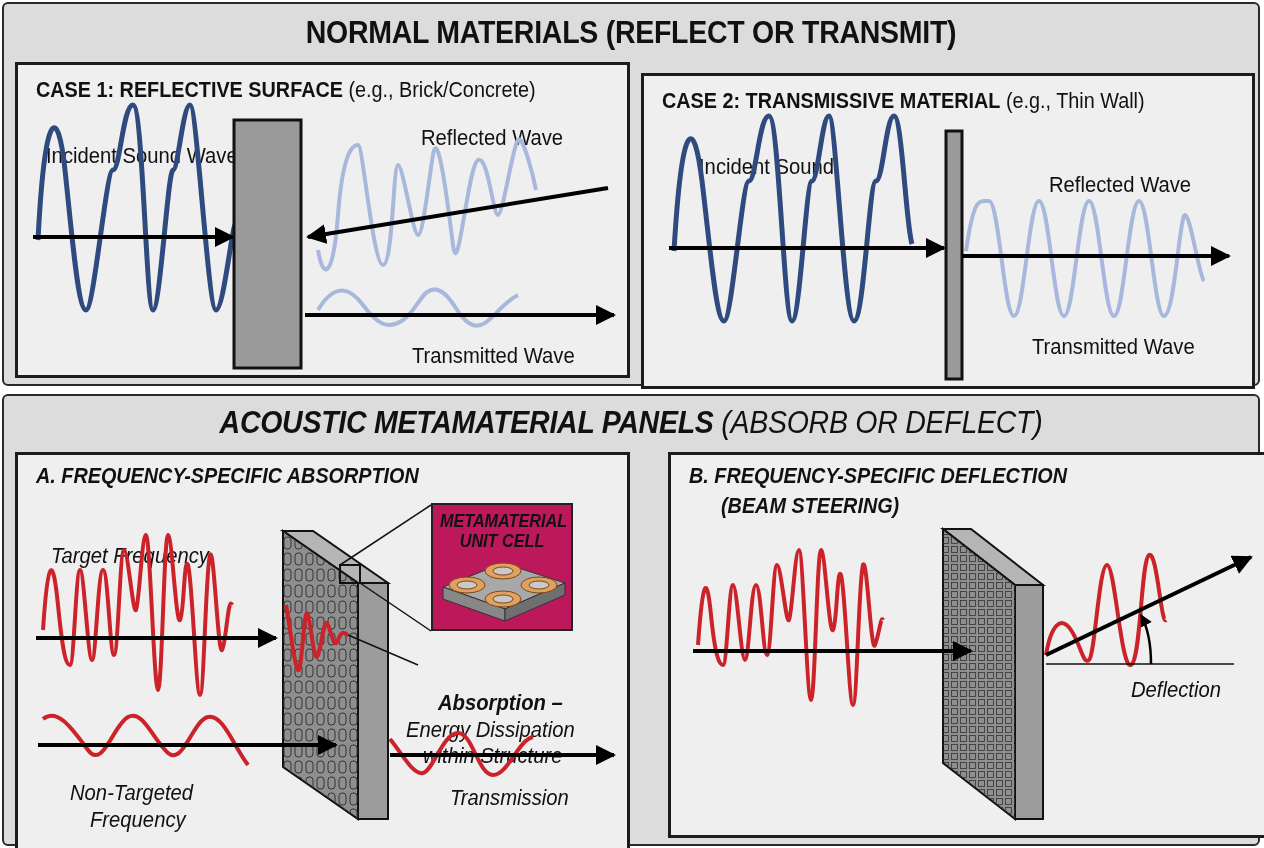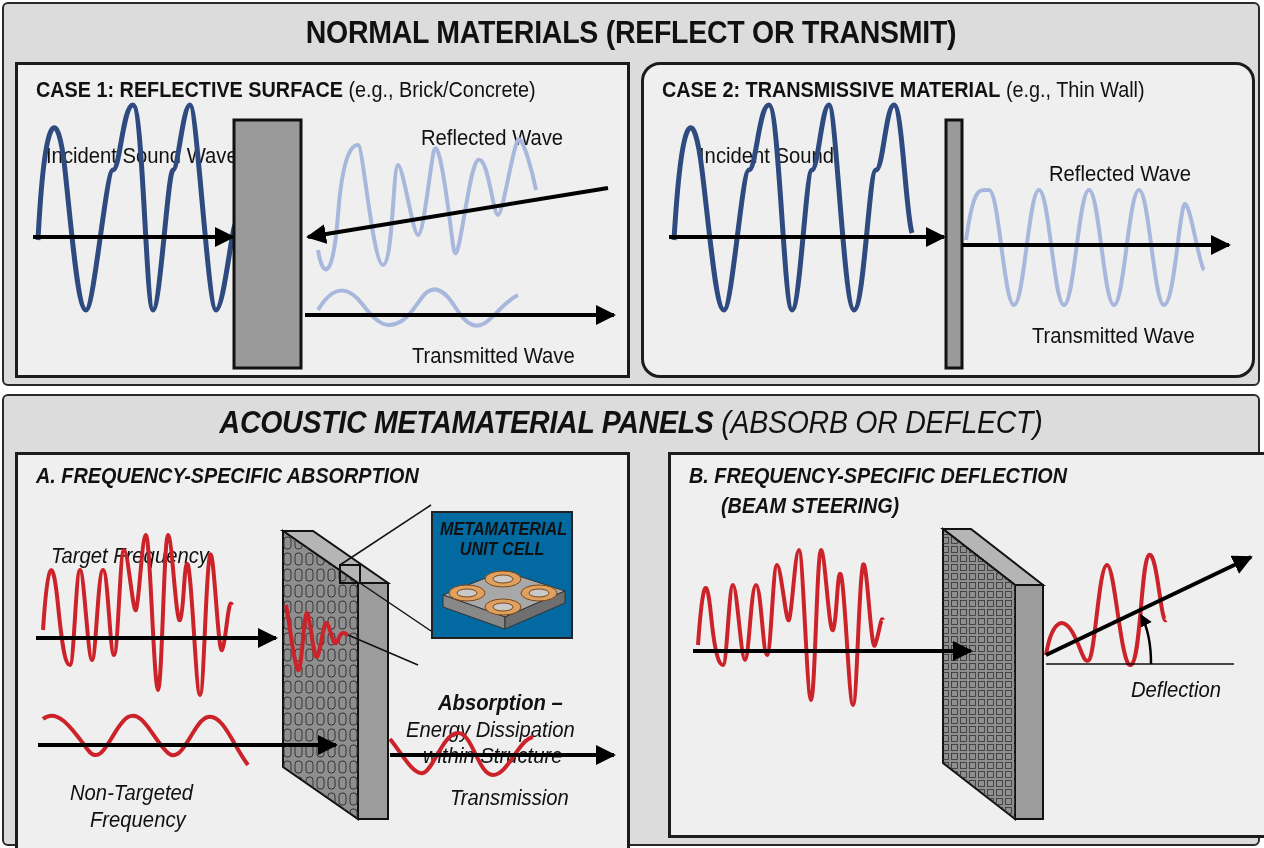--- a/index.html
+++ b/index.html
@@ -47,21 +47,21 @@
       <rect x="216" y="55" width="67" height="248" fill="#9a9a9a" stroke="#111" stroke-width="3"></rect>
 
       <path d="M300,185 C305,215 315,215 320,150 S335,80 340,80 S355,200 365,200 S375,100 380,100 S395,170 400,170 S410,120 415,90 S430,140 435,180 S450,100 460,95 S475,150 480,150 S495,80 500,75 S515,110 518,125" fill="none" stroke="#a8b8dc" stroke-width="4"></path>
       <line x1="590" y1="123" x2="290" y2="172" stroke="#000" stroke-width="4" marker-end="url(#ah)"></line>
 
       <path d="M300,245 C315,220 330,220 345,240 S370,265 385,255 S405,220 420,225 S440,255 455,260 S480,240 500,230" fill="none" stroke="#a8b8dc" stroke-width="4"></path>
       <line x1="287" y1="250" x2="596" y2="250" stroke="#000" stroke-width="4" marker-end="url(#ah)"></line>
     </svg>
   </div>
 
-  <div class="panel" style="left:637px; top:58px; width:614px; height:316px;border-radius:19px;">
+  <div class="panel" style="left:637px; top:69px; width:614px; height:316px;">
     <div class="panel-title">
       <span>CASE 2: TRANSMISSIVE MATERIAL</span><span class="light"> (e.g., Thin Wall)</span>
     </div>
     <div class="lbl" style="left:55px; top:78px;">Incident Sound</div>
     <div class="lbl" style="left:405px; top:96px;">Reflected Wave</div>
     <div class="lbl" style="left:388px; top:258px;">Transmitted Wave</div>
     <svg width="614" height="316">
       <path d="M30,175 C38,40 50,40 58,105 S72,245 80,245 S98,105 105,105 S115,40 125,40 S140,245 148,245 S162,105 168,105 S178,40 185,40 S200,245 210,245 S225,105 232,105 S242,40 250,40 S262,150 268,168" fill="none" stroke="#2e4a7e" stroke-width="5"></path>
       <line x1="25" y1="172" x2="300" y2="172" stroke="#000" stroke-width="4" marker-end="url(#ah)"></line>
       <rect x="302" y="55" width="16" height="248" fill="#9a9a9a" stroke="#111" stroke-width="3"></rect>
@@ -79,21 +79,21 @@
   <div class="panel" style="left:11px; top:56px; width:615px; height:460px;">
     <div class="panel-title" style="top:8px;">A. FREQUENCY-SPECIFIC ABSORPTION</div>
     <div class="lbl" style="left:33px; top:88px;">Target Frequency</div>
     <div class="lbl" style="left:52px; top:325px;">Non-Targeted</div>
     <div class="lbl" style="left:72px; top:352px;">Frequency</div>
     <div class="lbl" style="left:420px; top:235px; font-weight:bold;">Absorption –</div>
     <div class="lbl" style="left:388px; top:262px;">Energy Dissipation</div>
     <div class="lbl" style="left:405px; top:288px;">within Structure</div>
     <div class="lbl" style="left:432px; top:330px;">Transmission</div>
 
-    <div style="position:absolute; left:413px; top:56px; width:142px; height:128px; background:#0369a1; border:2px solid #222; box-sizing:border-box;">
+    <div style="position:absolute; left:413px; top:48px; width:142px; height:128px; background:#be185d; border:2px solid #222; box-sizing:border-box;">
       <div style="position:absolute; left:0; right:0; top:6px; text-align:center; font-weight:bold; font-size:18px; line-height:20px; transform:scaleX(0.9);">
         <div>METAMATERIAL</div>
         <div>UNIT CELL</div>
       </div>
       <svg width="142" height="128">
         <polygon points="10,82 70,58 132,78 72,104" fill="#a8a8a8" stroke="#333" stroke-width="1"></polygon>
         <polygon points="10,82 72,104 72,116 10,94" fill="#888" stroke="#333" stroke-width="1"></polygon>
         <polygon points="72,104 132,78 132,90 72,116" fill="#6f6f6f" stroke="#333" stroke-width="1"></polygon>
         <g fill="none" stroke="#7a4a1a" stroke-width="1">
           <ellipse cx="70" cy="66" rx="18" ry="8" fill="#e0a060"></ellipse>

